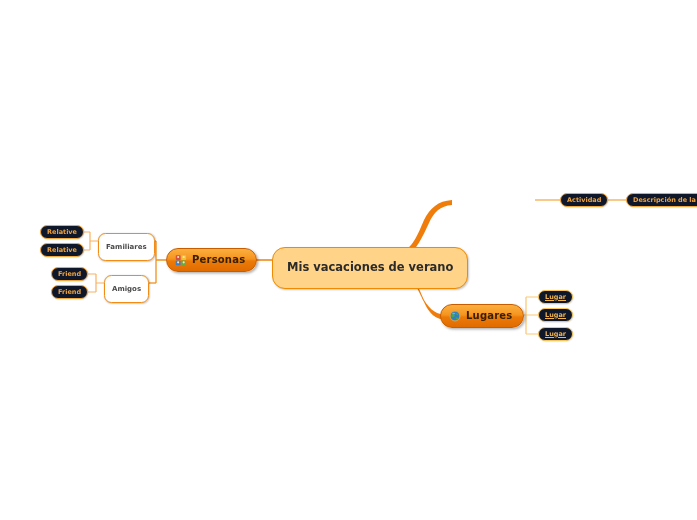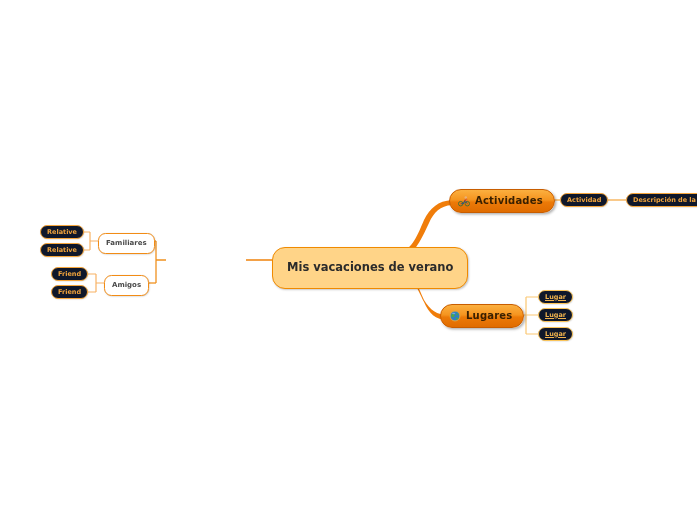--- a/index.html
+++ b/index.html
@@ -67,21 +67,21 @@
     font-size: 10px;
     font-weight: bold;
     padding: 0 11px 0 8px;
     box-shadow: 1.5px 1.5px 2.5px rgba(0,0,0,0.30);
     gap: 5px;
   }
   .node-main .label { letter-spacing: .2px; }
 
   
   .node-sub {
-    height: 21px;
+    height: 28px;
     border-radius: 7.5px;
     background: #ffffff;
     border: 1.3px solid #f28c15;
     color: #4a4a4a;
     font-size: 7px;
     font-weight: bold;
     padding: 0 7px;
     box-shadow: 0.5px 0.5px 1.5px rgba(0,0,0,0.18);
   }
 
@@ -142,20 +142,33 @@
     <path d="M 602,200 L 626,200" stroke="#f6a53c" stroke-width="1.2" fill="none"></path>
 
     <path d="M 514,315 L 526,315 M 526,297 L 526,334
              M 526,297 L 538,297 M 526,315 L 538,315 M 526,334 L 538,334" stroke="#fbc772" stroke-width="1.2" fill="none"></path>
   </svg>
 
   <div class="node node-root" style="left:272px; top:247px;">
     <span class="label">Mis vacaciones de verano</span>
   </div>
 
+  <div class="node node-main" style="left:166px; top:248px;">
+    <svg class="icon" viewBox="0 0 16 16">
+      <rect x="1" y="1.5" width="6.4" height="6.4" rx="1" fill="#d94f3d"></rect>
+      <rect x="8.4" y="1.5" width="6.4" height="6.4" rx="1" fill="#f2c230"></rect>
+      <rect x="1" y="8.6" width="6.4" height="6.4" rx="1" fill="#3a7fc4"></rect>
+      <rect x="8.4" y="8.6" width="6.4" height="6.4" rx="1" fill="#6aab3e"></rect>
+      <circle cx="4.2" cy="4" r="1.4" fill="#ffe2c2"></circle>
+      <circle cx="11.6" cy="4" r="1.4" fill="#ffe2c2"></circle>
+      <circle cx="4.2" cy="11.1" r="1.4" fill="#ffe2c2"></circle>
+      <circle cx="11.6" cy="11.1" r="1.4" fill="#ffe2c2"></circle>
+    </svg>
+    <span class="label">Personas</span>
+  </div>
 
   <div class="node node-sub" style="left:98px; top:233px;">
     <span>Familiares</span>
   </div>
 
   <div class="node node-sub" style="left:104px; top:275px;">
     <span>Amigos</span>
   </div>
 
   <div class="node node-leaf" style="left:40px; top:225px;">
@@ -167,32 +180,20 @@
   </div>
 
   <div class="node node-leaf" style="left:51px; top:267px;">
     <span>Friend</span>
   </div>
 
   <div class="node node-leaf" style="left:51px; top:285px;">
     <span>Friend</span>
   </div>
 
-  <div class="node node-main" style="left:449px; top:189px;">
-    <svg class="icon" viewBox="0 0 16 16">
-      <circle cx="3.6" cy="11.6" r="3" fill="none" stroke="#2f6f3a" stroke-width="1.1"></circle>
-      <circle cx="12.4" cy="11.6" r="3" fill="none" stroke="#2f6f3a" stroke-width="1.1"></circle>
-      <path d="M3.6 11.6 L7.2 11.6 L9.4 6.6 L12.4 11.6" fill="none" stroke="#1f4f8a" stroke-width="1.1"></path>
-      <path d="M7.2 11.6 L8.8 8.2" stroke="#1f4f8a" stroke-width="1"></path>
-      <circle cx="10.4" cy="3.2" r="1.7" fill="#e8b07a"></circle>
-      <path d="M9.6 5 L8.4 8 L11 8.4 Z" fill="#cf3b2f"></path>
-      <path d="M10.6 4.9 L12.6 6.6" stroke="#cf3b2f" stroke-width="1"></path>
-    </svg>
-    <span class="label">Actividades</span>
-  </div>
 
   <div class="node node-leaf" style="left:560px; top:193px;">
     <span>Actividad</span>
   </div>
 
   <div class="node node-leaf" style="left:626px; top:193px;">
     <span>Descripción de la activi</span>
   </div>
 
   <div class="node node-main" style="left:440px; top:304px;">

